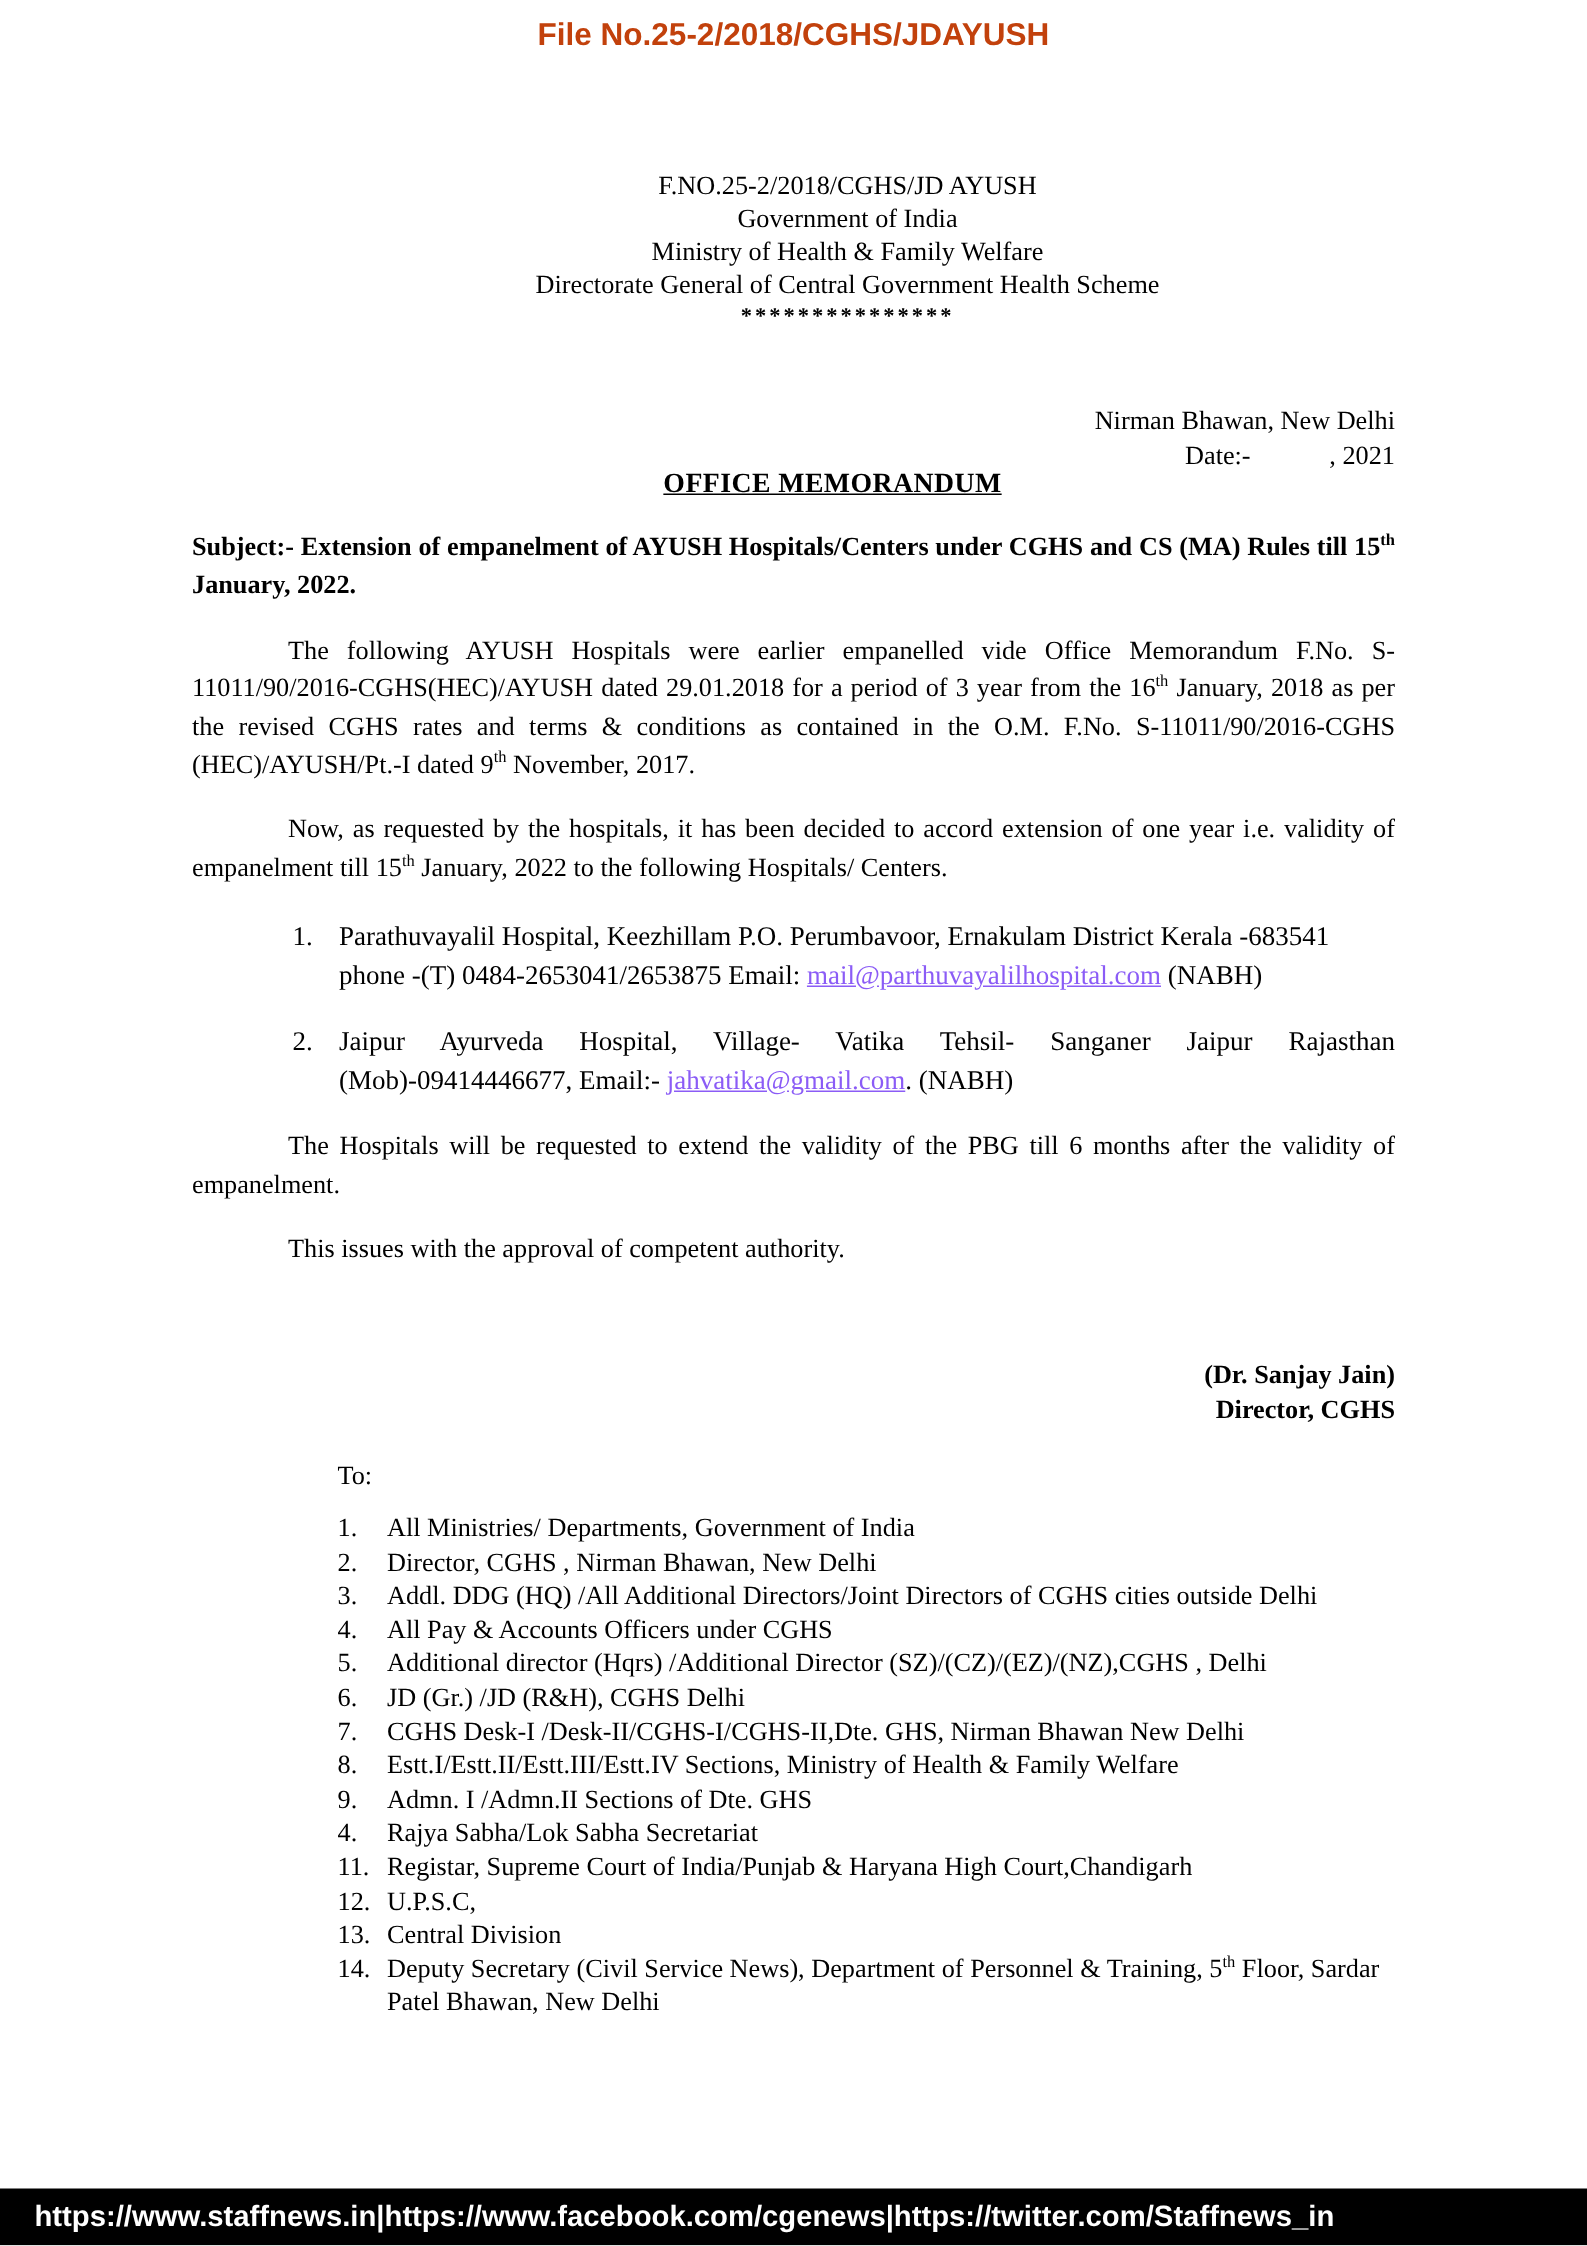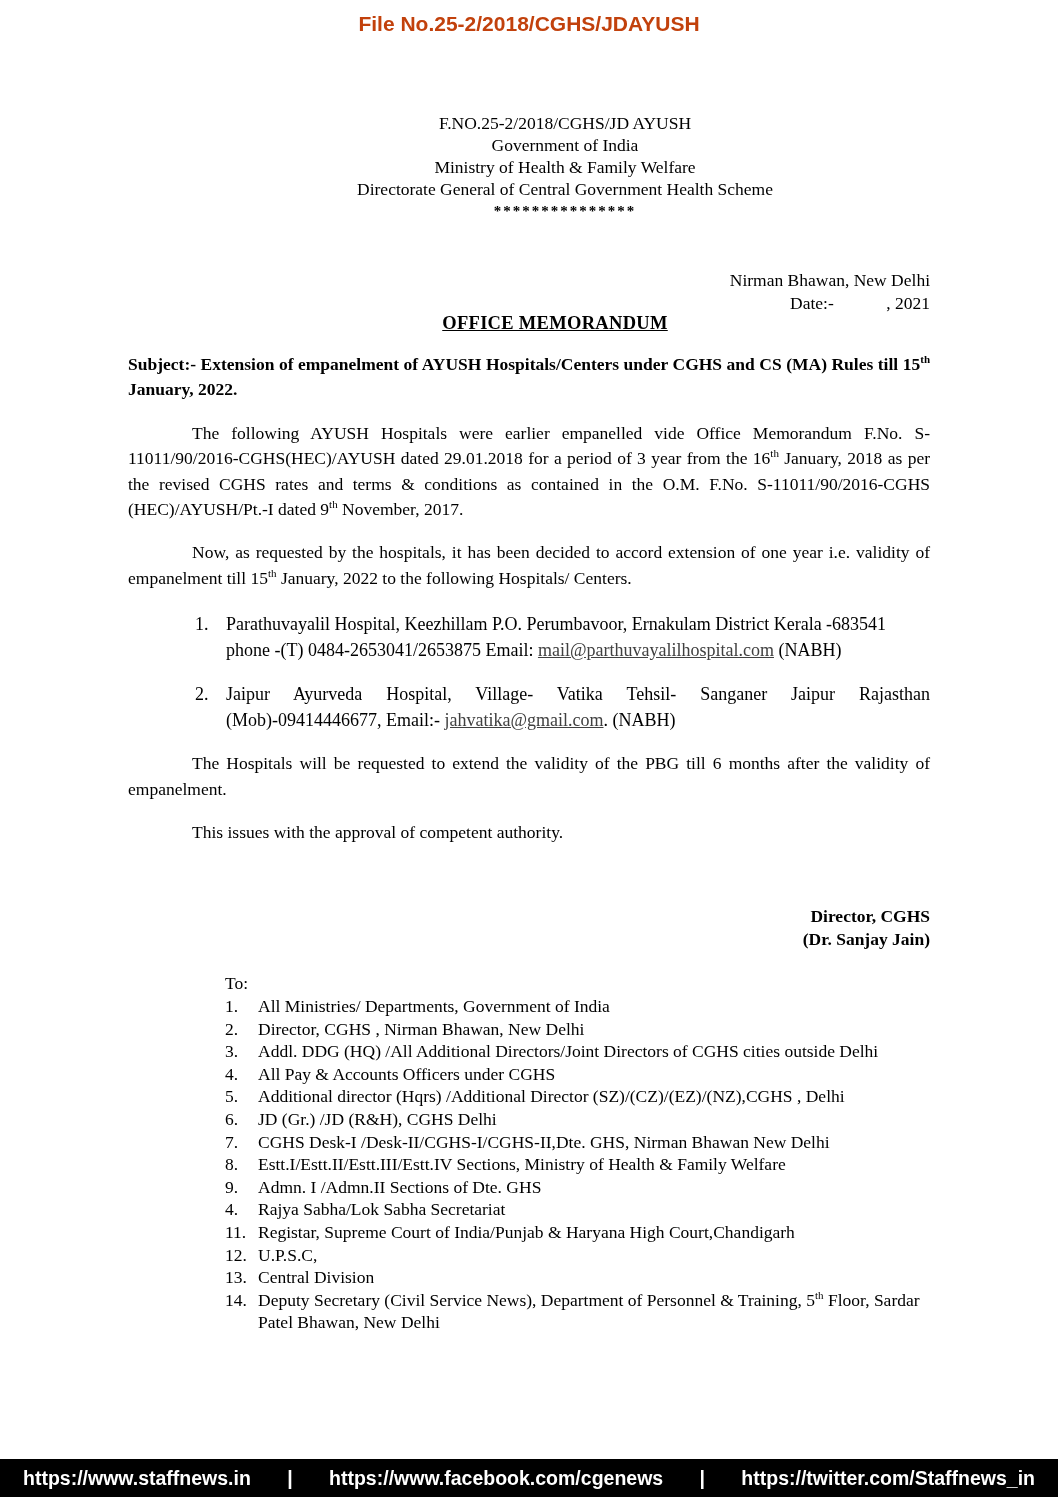--- a/index.html
+++ b/index.html
@@ -72,53 +72,52 @@
   .hospital-list { margin-top: 20px; padding-left: 67px; }
   .hospital {
     display: flex;
     margin-bottom: 18px;
     font-size: 18px;
     line-height: 26px;
   }
   .hospital .num { width: 31px; flex: none; }
   .hospital .htxt { flex: 1; }
   .hospital.justify .htxt { text-align: justify; }
-  a.email { color: #404040; text-decoration: underline; cursor: pointer; }
+  a.email { color: #8b5cf6; text-decoration: underline; cursor: pointer; }
   .badge { font-weight: 400; }
   .sig {
     margin-top: 60px;
     text-align: right;
     font-weight: 700;
     font-size: 17.5px;
     line-height: 22.5px;
   }
   .to-block {
     margin-top: 22px;
     padding-left: 97px;
     font-size: 17.5px;
     line-height: 22.6px;
   }
-  .to-label { margin-bottom: 0; }
+  .to-label { margin-bottom: 12px; }
   .to-item { display: flex; }
   .to-item .num { width: 33px; flex: none; }
   .to-item .txt { flex: 1; }
   .footer {
     position: absolute;
     left: 0;
     bottom: 0;
     width: 100%;
     height: 38px;
     background: #000000;
     color: #ffffff;
     font-family: "Liberation Sans", sans-serif;
     font-weight: 700;
     font-size: 19.5px;
     display: flex;
     align-items: center;
-    justify-content: space-between;
     padding: 0 23px;
     box-sizing: border-box;
   }
 </style>
 </head>
 <body>
 
 <div class="page">
 
   <div class="file-no">File No.25-2/2018/CGHS/JDAYUSH</div>
@@ -170,22 +169,22 @@
         </div>
       </div>
 
     </div>
 
     <div class="para">The Hospitals will be requested to extend the validity of the PBG till 6 months after the validity of empanelment.</div>
 
     <div class="para">This issues with the approval of competent authority.</div>
 
     <div class="sig">
+      <div>(Dr. Sanjay Jain)</div>
       <div>Director, CGHS</div>
-      <div>(Dr. Sanjay Jain)</div>
     </div>
 
     <div class="to-block">
       <div class="to-label">To:</div>
 
       <div class="to-item">
         <span class="num">1.</span>
         <span class="txt">All Ministries/ Departments, Government of India</span>
       </div>
       <div class="to-item">

